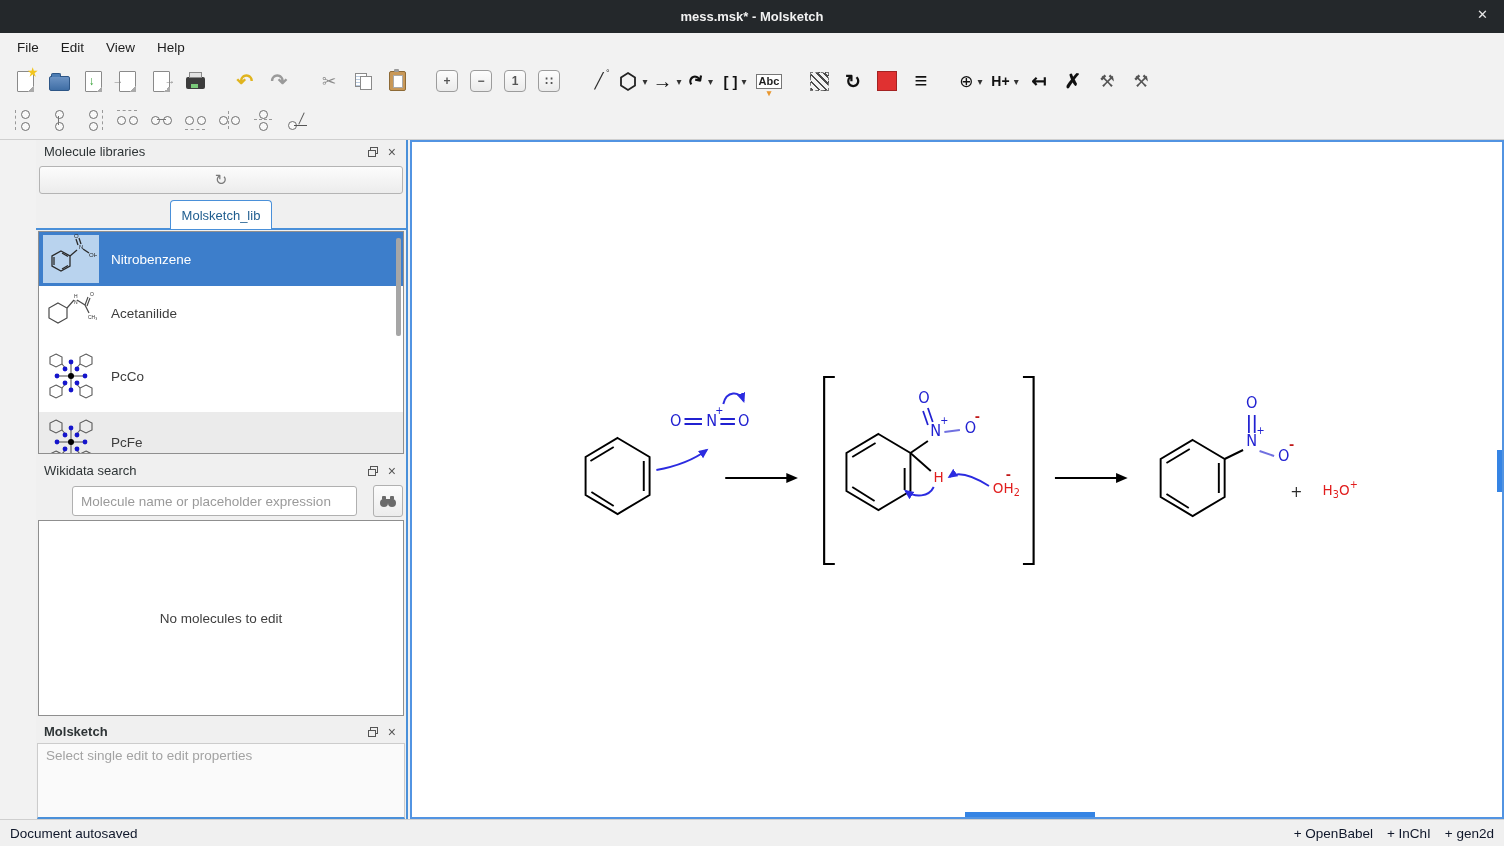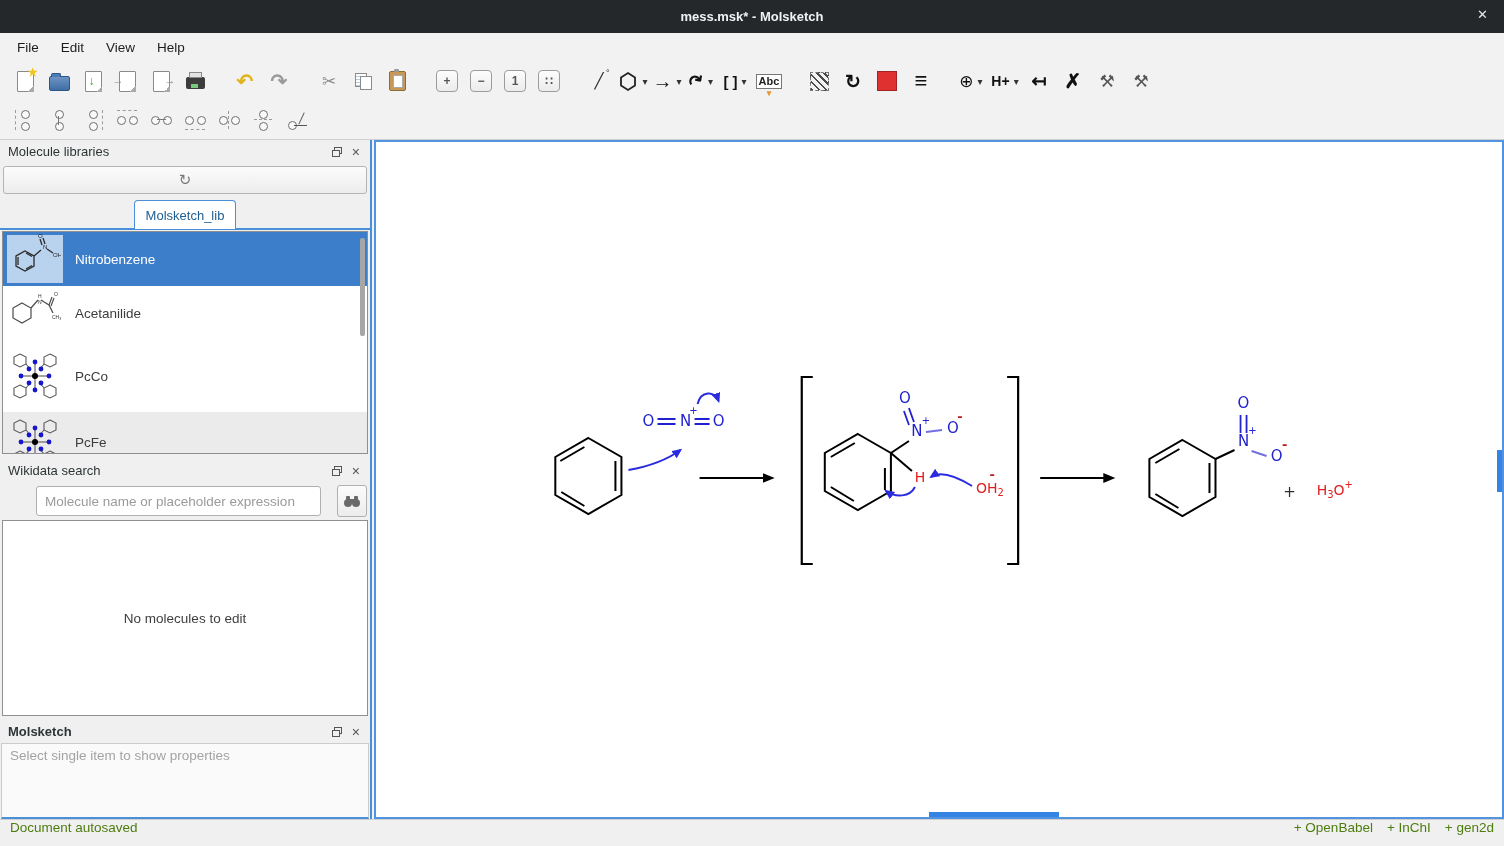--- a/index.html
+++ b/index.html
@@ -50,21 +50,21 @@
   .ic-hatch{width:17px;height:17px;border:1px dashed #777;background:repeating-linear-gradient(45deg,#4a4a4a 0 2px,transparent 2px 5px);}
   .ic-swatch{width:18px;height:18px;background:#e03131;border:1px solid #a42222;}
   .ic-abc{font-size:11px;font-weight:bold;color:#1d1d1d;border:1px solid #777;padding:0 2px 1px 2px;position:relative;background:#fff;}
   .ic-abc::after{content:"▾";position:absolute;left:50%;transform:translateX(-50%);bottom:-10px;color:#e8962e;font-size:9px;}
   .dots{position:relative;width:22px;height:22px;}
   .d-c{position:absolute;width:7px;height:7px;border:1.4px solid #6f6f6f;border-radius:50%;background:rgba(255,255,255,.5);}
   .d-l{position:absolute;}
 
   
   .bodyrow{display:flex;height:679px;}
-  .dock{width:370px;border-right:2px solid #4a90d9;display:flex;flex-direction:column;background:#f0f0f0;}
+  .dock{width:370px;border-right:2px solid #4a90d9;display:flex;flex-direction:column;background:#f0f0f0;margin-left:36px;}
   .panel{display:flex;flex-direction:column;}
   .panel-title{height:23px;display:flex;align-items:center;padding:0 8px;font-size:13px;color:#2e3436;}
   .panel-title .spacer{flex:1;}
   .ptool{display:flex;align-items:center;gap:10px;margin-right:2px;}
   .restore{width:10px;height:10px;position:relative;display:inline-block;}
   .restore::before{content:"";position:absolute;right:0;top:0;width:6px;height:5px;border:1px solid #555;}
   .restore::after{content:"";position:absolute;left:0;bottom:0;width:6px;height:5px;border:1px solid #555;background:#f0f0f0;}
   .pclose{font-size:14px;color:#555;line-height:1;}
 
   .refresh-btn{margin:3px 3px 4px 3px;height:26px;border:1px solid #b4b4b4;border-radius:3px;background:linear-gradient(#fcfcfc,#ececec);display:flex;align-items:center;justify-content:center;color:#7a7a7a;font-size:15px;}
@@ -88,21 +88,21 @@
 
   .prop-content{flex:1;margin:0 1px;background:#fafafa;border:1px solid #cccccc;border-bottom:2px solid #4a90d9;padding:4px 8px;font-size:13.5px;color:#a3a3a3;}
 
   
   .canvas{flex:1;position:relative;margin-left:2px;background:#fff;border:2px solid #5294e2;overflow:hidden;}
   .canvas svg.scene{position:absolute;left:0;top:0;width:100%;height:100%;}
   .hthumb{position:absolute;left:553px;bottom:0;width:130px;height:5px;background:#3584e4;}
   .vthumb{position:absolute;right:0;top:308px;width:5px;height:42px;background:#3584e4;}
 
   
-  .statusbar{height:26px;background:#f0f0f0;border-top:1px solid #cfcfcf;display:flex;font-size:13.5px;color:#4d7c0f;padding:0 10px;}
+  .statusbar{height:26px;background:#f0f0f0;border-top:1px solid #cfcfcf;display:flex;align-items:center;font-size:13.5px;color:#0f172a;padding:0 10px;}
   .statusbar .spacer{flex:1;}
   .statusbar .plugins{display:flex;gap:14px;}
 </style>
 </head>
 <body>
 
 <div class="app">
 
   <div class="titlebar">
     <span class="wtitle">mess.msk* - Molsketch</span>
@@ -458,21 +458,21 @@
       <div class="panel" style="flex:1;">
         <div class="panel-title" style="font-weight:bold;">
           <span>Molsketch</span>
           <span class="spacer"></span>
           <span class="ptool" style="font-weight:normal;">
             <span class="restore"></span>
             <span class="pclose">×</span>
           </span>
         </div>
         <div class="prop-content">
-          <span>Select single item to show properties</span>
+          <span>Select single edit to edit properties</span>
         </div>
       </div>
     </div>
 
     <div class="canvas">
       <svg class="scene" viewBox="377 142 1124 675" preserveAspectRatio="none" font-family="DejaVu Sans, sans-serif">
         <defs>
           <marker id="ab" orient="auto" markerUnits="userSpaceOnUse" markerWidth="11" markerHeight="10" refX="8" refY="4.5">
             <path d="M0,0 L10,4.5 L0,9 Z" fill="#2b2be0"></path>
           </marker>

